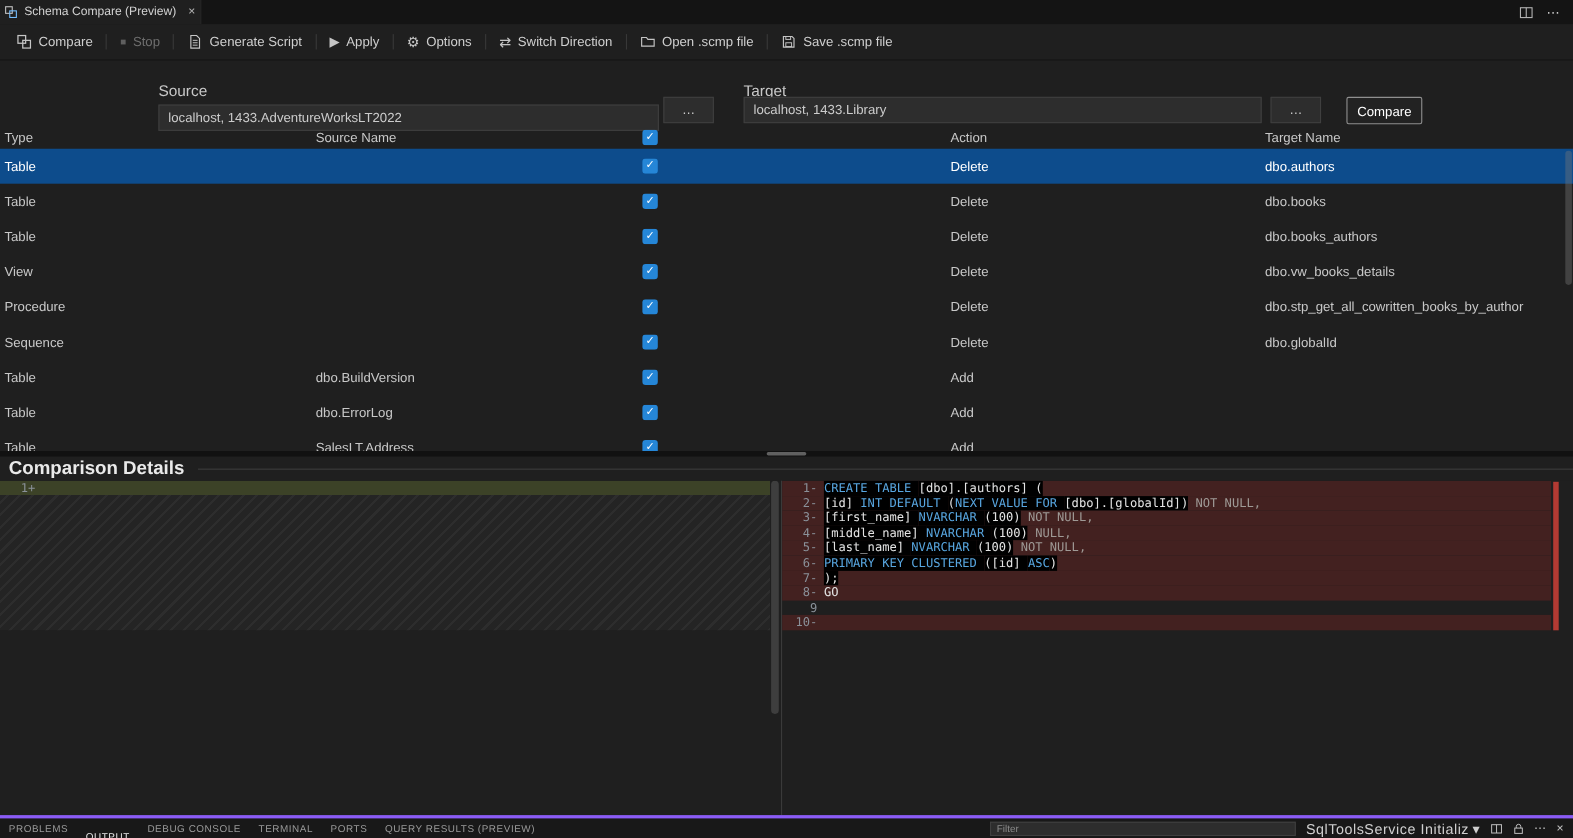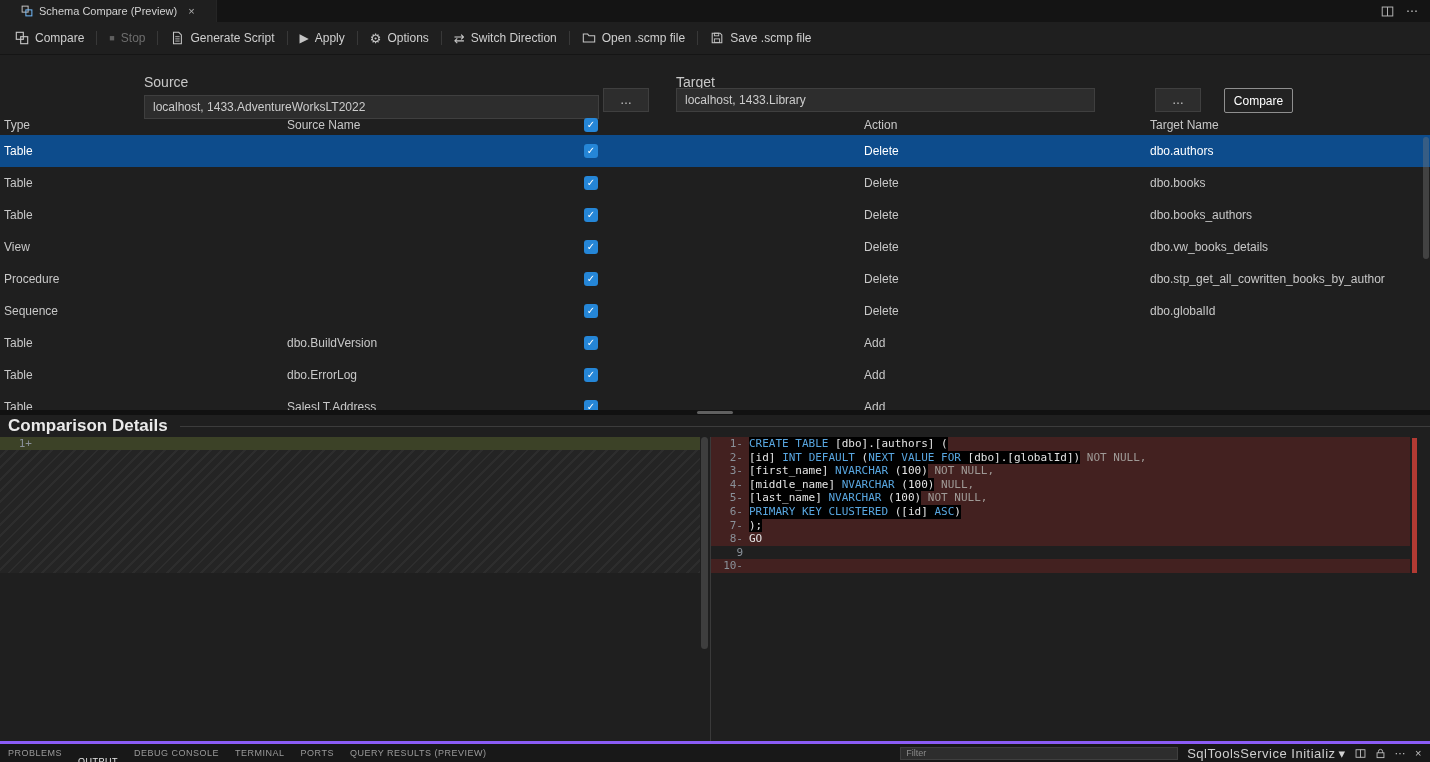--- a/index.html
+++ b/index.html
@@ -1,21 +1,21 @@
 <!DOCTYPE html>
 <html><head>
 <meta charset="utf-8">
 <style>
   html,body{margin:0;padding:0;background:#101010;}
   .app{position:relative;width:1430px;height:762px;background:#1f1f1f;overflow:hidden;
        font-family:"Liberation Sans",sans-serif;color:#cccccc;}
 
   
   .tabbar{position:absolute;top:0;left:0;right:0;height:22px;background:#141414;display:flex;align-items:stretch;}
-  .tab{display:flex;align-items:center;gap:6px;padding:0 21px;background:#1f1f1f;color:#d2d2d2;
+  .tab{display:flex;align-items:center;gap:6px;padding:0 4px;background:#1f1f1f;color:#d2d2d2;
        font-size:11px;border-right:1px solid #252525;cursor:pointer;}
   .tab-close{font-size:11px;color:#b0b0b0;margin-left:5px;cursor:pointer;}
   .tabbar-actions{margin-left:auto;display:flex;align-items:center;gap:12px;padding-right:12px;color:#b5b5b5;}
   .icon svg{display:block;}
 
   
   .toolbar{position:absolute;top:22px;left:0;right:0;height:32px;background:#1f1f1f;
            border-bottom:1px solid #151515;display:flex;align-items:center;padding-left:6px;}
   .tbtn{display:flex;align-items:center;gap:6px;padding:0 9px;height:100%;font-size:12px;color:#cfcfcf;cursor:pointer;}
   .tbtn.disabled{color:#6e6e6e;}
@@ -178,21 +178,21 @@
       </span>
       <span>Save .scmp file</span>
     </div>
   </div>
 
   <div class="lbl" style="left:144px;top:74px;">Source</div>
   <input class="tinput" style="left: 144px; top: 95px; width: 455px;" value="localhost, 1433.AdventureWorksLT2022">
   <div class="browse" style="left:603px;top:88px;">…</div>
 
   <div class="lbl" style="left:676px;top:74px;">Target</div>
-  <input class="tinput" style="left: 676px; top: 88px; width: 419px;" value="localhost, 1433.Library">
+  <input class="tinput" style="left: 676px; top: 88px; width: 471px;" value="localhost, 1433.Library">
   <div class="browse" style="left:1155px;top:88px;">…</div>
 
   <div class="compare-btn">Compare</div>
 
   <div class="grid-head">
     <div class="cell">Type</div>
     <div class="cell">Source Name</div>
     <div class="cell">
       <span class="cb">
           <span class="cbmark">✓</span>

